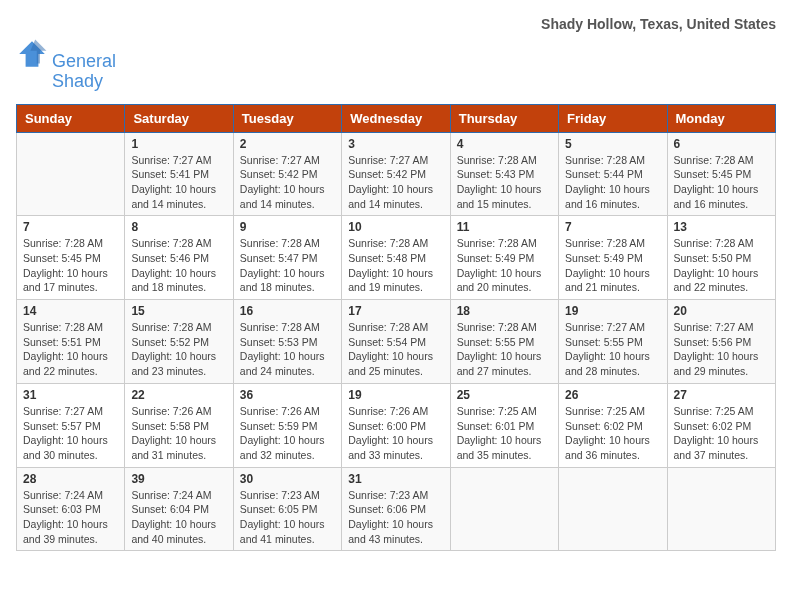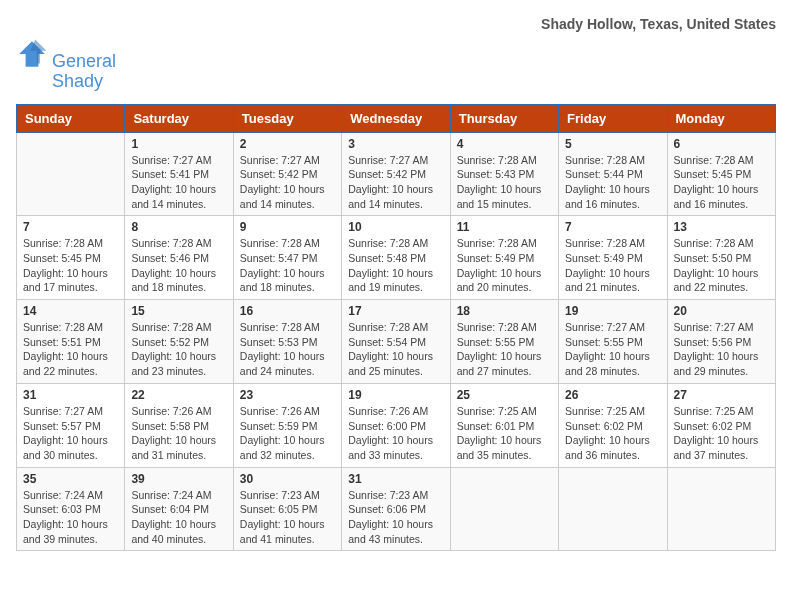--- a/index.html
+++ b/index.html
@@ -278,21 +278,21 @@
 and 30 minutes.</div>
         </td>
         <td>
           <span class="day-num">22</span>
           <div class="day-info" style="white-space: pre-line;">Sunrise: 7:26 AM
 Sunset: 5:58 PM
 Daylight: 10 hours
 and 31 minutes.</div>
         </td>
         <td>
-          <span class="day-num">23</span>
+          <span class="day-num">36</span>
           <div class="day-info" style="white-space: pre-line;">Sunrise: 7:26 AM
 Sunset: 5:59 PM
 Daylight: 10 hours
 and 32 minutes.</div>
         </td>
         <td>
           <span class="day-num">19</span>
           <div class="day-info" style="white-space: pre-line;">Sunrise: 7:26 AM
 Sunset: 6:00 PM
 Daylight: 10 hours
@@ -315,21 +315,21 @@
         <td>
           <span class="day-num">27</span>
           <div class="day-info" style="white-space: pre-line;">Sunrise: 7:25 AM
 Sunset: 6:02 PM
 Daylight: 10 hours
 and 37 minutes.</div>
         </td>
       </tr>
       <tr>
         <td>
-          <span class="day-num">35</span>
+          <span class="day-num">28</span>
           <div class="day-info" style="white-space: pre-line;">Sunrise: 7:24 AM
 Sunset: 6:03 PM
 Daylight: 10 hours
 and 39 minutes.</div>
         </td>
         <td>
           <span class="day-num">39</span>
           <div class="day-info" style="white-space: pre-line;">Sunrise: 7:24 AM
 Sunset: 6:04 PM
 Daylight: 10 hours

